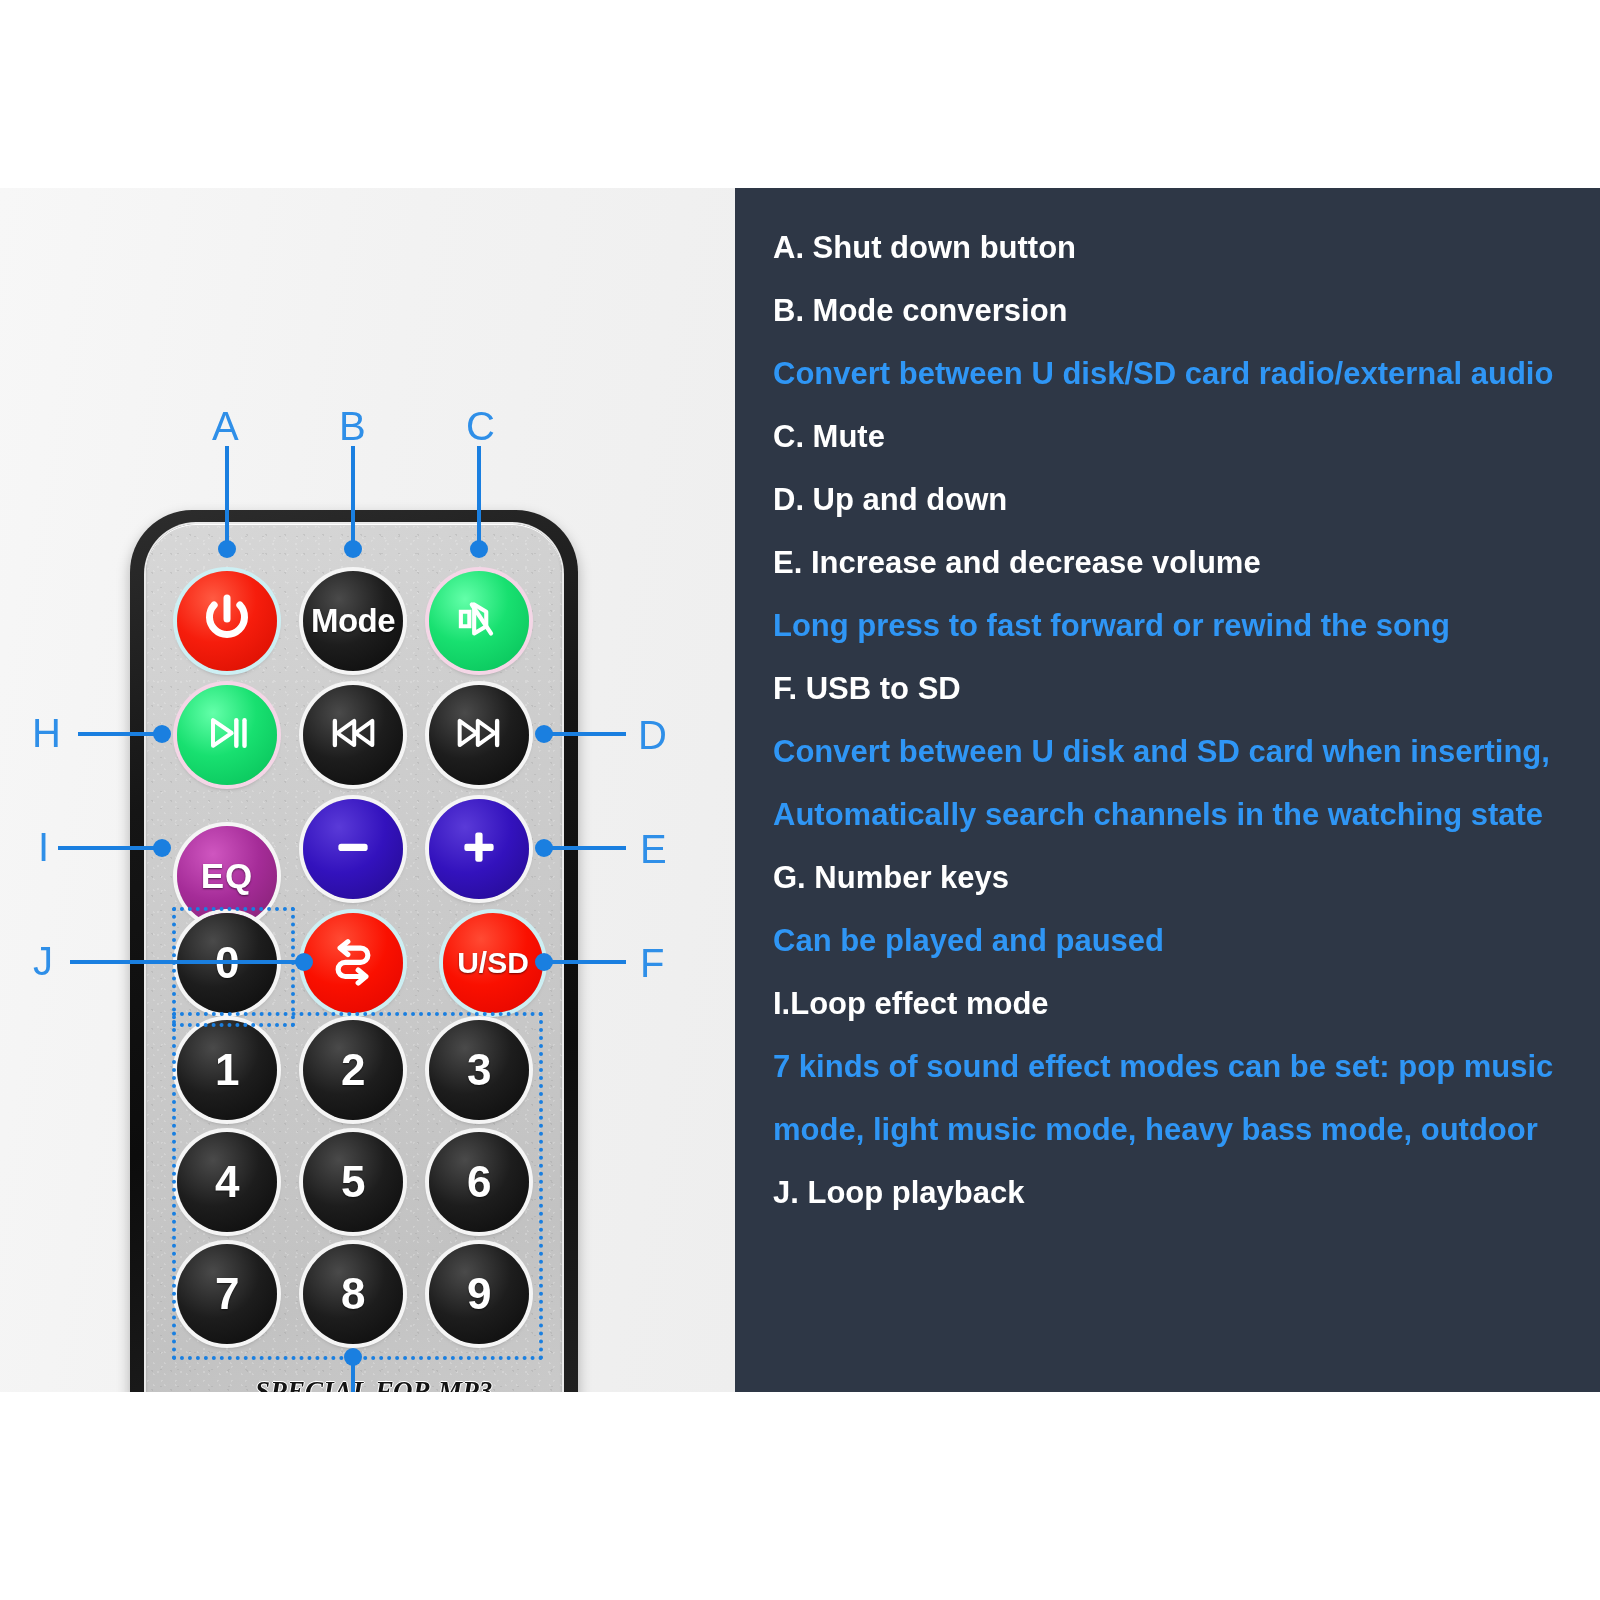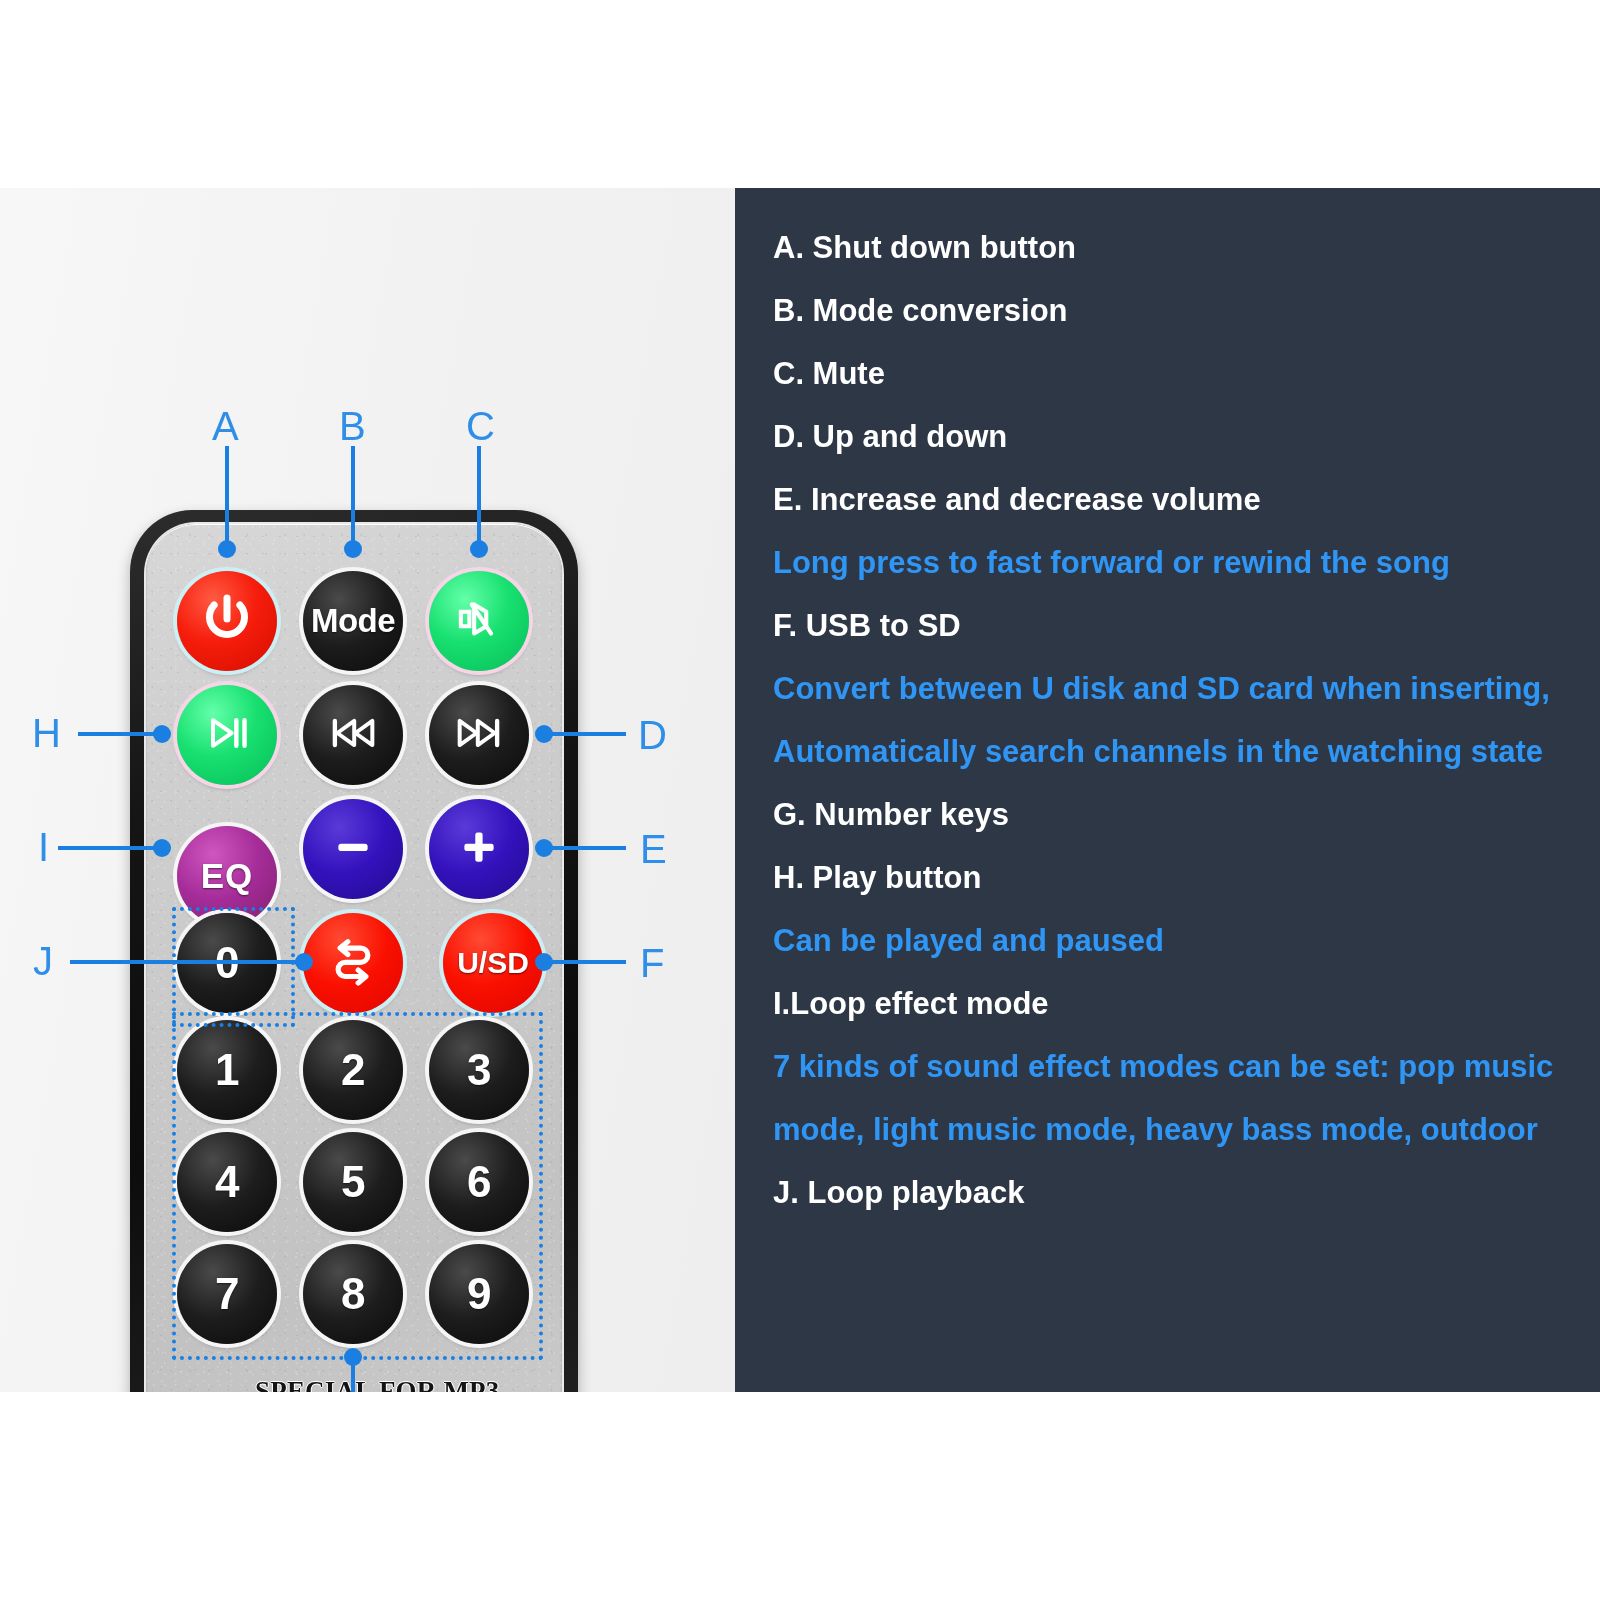--- a/index.html
+++ b/index.html
@@ -248,21 +248,21 @@
     <div class="btn c-black halo-white" style="left:303px;top:1056px;width:100px;height:100px;">
       <span class="btn-label" style="font-size:44px;">8</span>
     </div>
     <div class="btn c-black halo-white" style="left:429px;top:1056px;width:100px;height:100px;">
       <span class="btn-label" style="font-size:44px;">9</span>
     </div>
 
     <div class="dotted-box" style="left:172px;top:719px;width:115px;height:112px;"></div>
     <div class="dotted-box" style="left:172px;top:824px;width:363px;height:340px;"></div>
 
-    <div class="mp3-text" style="left:255px;top:1188px;">SPECIAL FOR MP3</div>
+    <div class="mp3-text" style="left:255px;top:1188px;font-style:italic;">SPECIAL FOR MP3</div>
 
     <div class="cline v" style="left:225px;top:258px;height:103px;"></div>
     <div class="cdot" style="left:218px;top:352px;"></div>
     <div class="clabel" style="left:212px;top:218px;">A</div>
 
     <div class="cline v" style="left:351px;top:258px;height:103px;"></div>
     <div class="cdot" style="left:344px;top:352px;"></div>
     <div class="clabel" style="left:339px;top:218px;">B</div>
 
     <div class="cline v" style="left:477px;top:258px;height:103px;"></div>
@@ -301,20 +301,23 @@
   <div class="text-panel">
     <div class="legend">
 
       <div class="legend-row">
         <span class="lt-title">A. Shut down button</span>
       </div>
       <div class="legend-row">
         <span class="lt-title">B. Mode conversion</span>
       </div>
       <div class="legend-row">
+        <span class="lt-desc">Convert between U disk/SD card radio/external audio</span>
+      </div>
+      <div class="legend-row">
         <span class="lt-title">C. Mute</span>
       </div>
       <div class="legend-row">
         <span class="lt-title">D. Up and down</span>
       </div>
       <div class="legend-row">
         <span class="lt-title">E. Increase and decrease volume</span>
       </div>
       <div class="legend-row">
         <span class="lt-desc">Long press to fast forward or rewind the song</span>
@@ -325,23 +328,20 @@
       <div class="legend-row">
         <span class="lt-desc">Convert between U disk and SD card when inserting,</span>
       </div>
       <div class="legend-row">
         <span class="lt-desc">Automatically search channels in the watching state</span>
       </div>
       <div class="legend-row">
         <span class="lt-title">G. Number keys</span>
       </div>
       <div class="legend-row">
-        <span class="lt-title">H. Play button</span>
-      </div>
-      <div class="legend-row">
         <span class="lt-desc">Can be played and paused</span>
       </div>
       <div class="legend-row">
         <span class="lt-title">I.Loop effect mode</span>
       </div>
       <div class="legend-row">
         <span class="lt-desc">7 kinds of sound effect modes can be set: pop music</span>
       </div>
       <div class="legend-row">
         <span class="lt-desc">mode, light music mode, heavy bass mode, outdoor</span>

